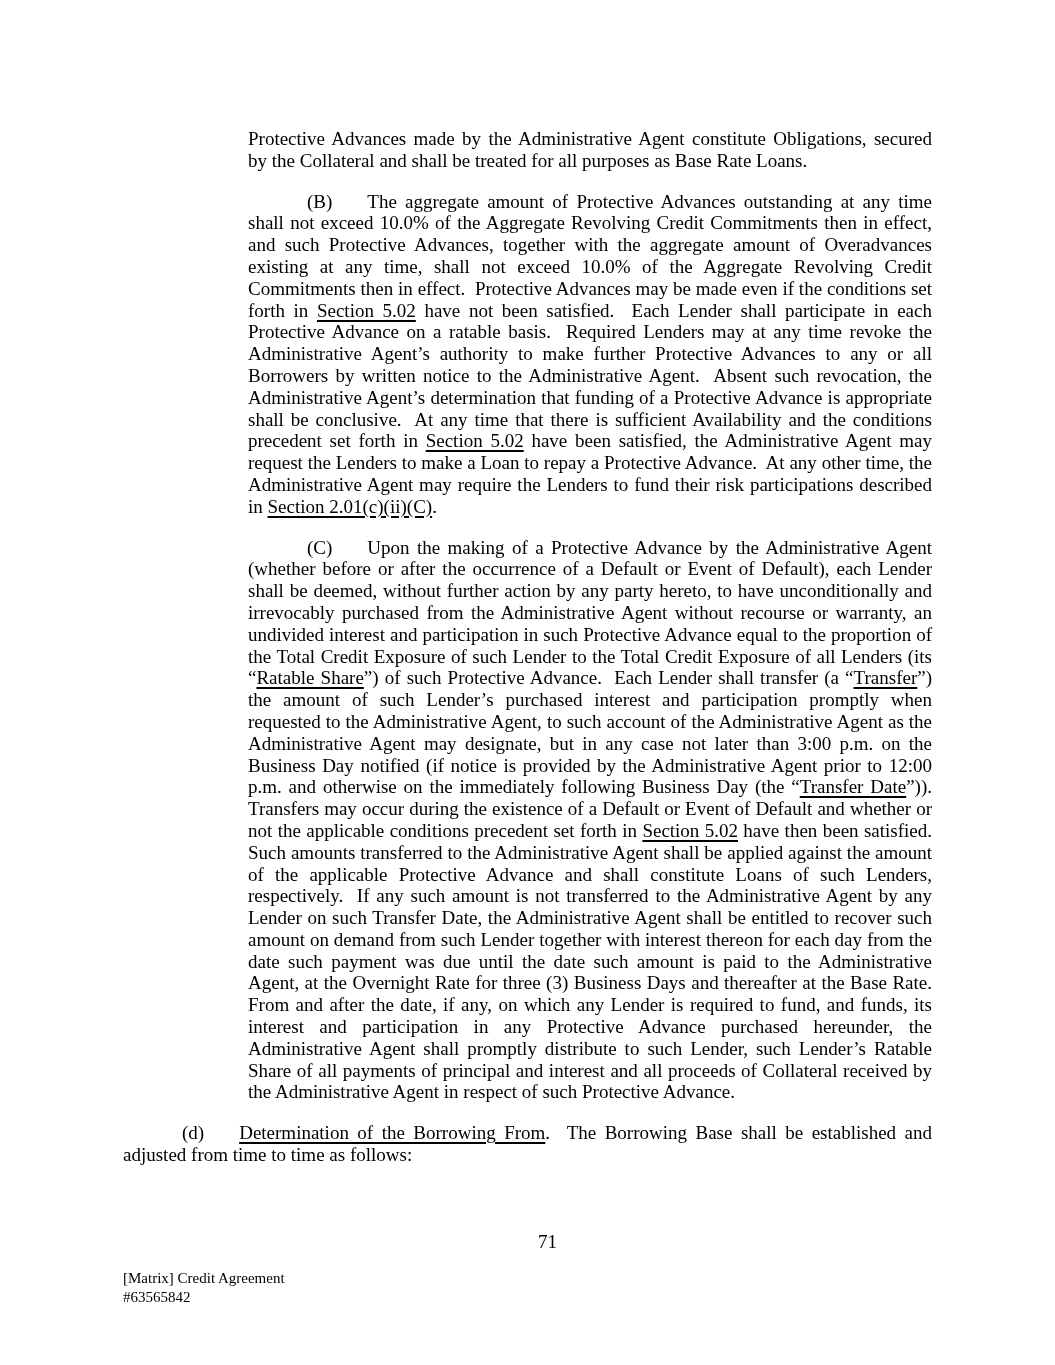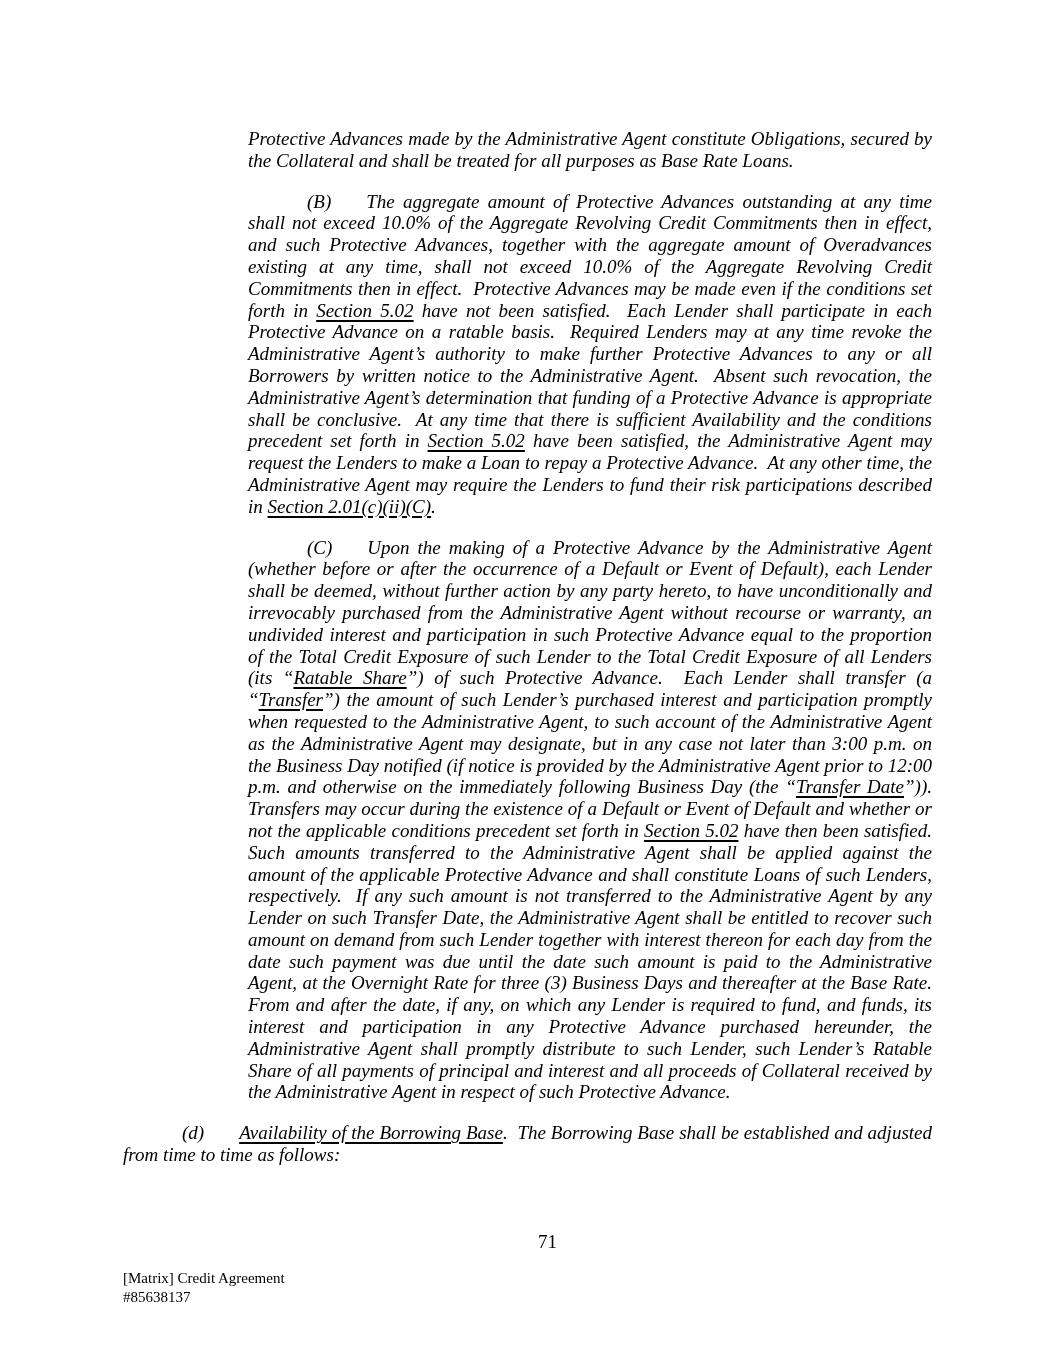--- a/index.html
+++ b/index.html
@@ -16,21 +16,20 @@
     font-family: "Liberation Serif", "DejaVu Serif", serif;
     font-size: 19px;
     line-height: 21.8px;
     overflow: hidden;
   }
   .content {
     position: absolute;
     left: 123px;
     top: 128px;
     width: 809px;
-    font-style: italic;
   }
   .content p {
     margin: 0 0 19px 0;
     text-align: justify;
     white-space: pre-wrap;
   }
   .content p.indented { margin-left: 125px; }
   .content p.fli { text-indent: 59px; }
   .content p:last-child { margin-bottom: 0; }
   .tab { display: inline-block; width: 35px; text-indent: 0; }
@@ -60,22 +59,22 @@
   }
 </style>
 </head>
 <body>
 
 <div class="page">
   <div class="content">
       <p class="indented "><span>Protective Advances made by the Administrative Agent constitute Obligations, secured by the Collateral and shall be treated for all purposes as Base Rate Loans.</span></p>
       <p class="indented fli"><span>(B)</span><span class="tab"></span><span>The aggregate amount of Protective Advances outstanding at any time shall not exceed 10.0% of the Aggregate Revolving Credit Commitments then in effect, and such Protective Advances, together with the aggregate amount of Overadvances existing at any time, shall not exceed 10.0% of the Aggregate Revolving Credit Commitments then in effect.  Protective Advances may be made even if the conditions set forth in </span><span class="u">Section 5.02</span><span> have not been satisfied.  Each Lender shall participate in each Protective Advance on a ratable basis.  Required Lenders may at any time revoke the Administrative Agent’s authority to make further Protective Advances to any or all Borrowers by written notice to the Administrative Agent.  Absent such revocation, the Administrative Agent’s determination that funding of a Protective Advance is appropriate shall be conclusive.  At any time that there is sufficient Availability and the conditions precedent set forth in </span><span class="u">Section 5.02</span><span> have been satisfied, the Administrative Agent may request the Lenders to make a Loan to repay a Protective Advance.  At any other time, the Administrative Agent may require the Lenders to fund their risk participations described in </span><span class="u">Section 2.01(c)(ii)(C)</span><span>.</span></p>
       <p class="indented fli"><span>(C)</span><span class="tab"></span><span>Upon the making of a Protective Advance by the Administrative Agent (whether before or after the occurrence of a Default or Event of Default), each Lender shall be deemed, without further action by any party hereto, to have unconditionally and irrevocably purchased from the Administrative Agent without recourse or warranty, an undivided interest and participation in such Protective Advance equal to the proportion of the Total Credit Exposure of such Lender to the Total Credit Exposure of all Lenders (its “</span><span class="u">Ratable Share</span><span>”) of such Protective Advance.  Each Lender shall transfer (a “</span><span class="u">Transfer</span><span>”) the amount of such Lender’s purchased interest and participation promptly when requested to the Administrative Agent, to such account of the Administrative Agent as the Administrative Agent may designate, but in any case not later than 3:00 p.m. on the Business Day notified (if notice is provided by the Administrative Agent prior to 12:00 p.m. and otherwise on the immediately following Business Day (the “</span><span class="u">Transfer Date</span><span>”)).  Transfers may occur during the existence of a Default or Event of Default and whether or not the applicable conditions precedent set forth in </span><span class="u">Section 5.02</span><span> have then been satisfied.  Such amounts transferred to the Administrative Agent shall be applied against the amount of the applicable Protective Advance and shall constitute Loans of such Lenders, respectively.  If any such amount is not transferred to the Administrative Agent by any Lender on such Transfer Date, the Administrative Agent shall be entitled to recover such amount on demand from such Lender together with interest thereon for each day from the date such payment was due until the date such amount is paid to the Administrative Agent, at the Overnight Rate for three (3) Business Days and thereafter at the Base Rate.  From and after the date, if any, on which any Lender is required to fund, and funds, its interest and participation in any Protective Advance purchased hereunder, the Administrative Agent shall promptly distribute to such Lender, such Lender’s Ratable Share of all payments of principal and interest and all proceeds of Collateral received by the Administrative Agent in respect of such Protective Advance.</span></p>
-      <p class="fli"><span>(d)</span><span class="tab"></span><span class="u">Availability of the Borrowing Base</span><span>.  The Borrowing Base shall be established and adjusted from time to time as follows:</span></p>
+      <p class="fli"><span>(d)</span><span class="tab"></span><span class="u">Determination of the Borrowing From</span><span>.  The Borrowing Base shall be established and adjusted from time to time as follows:</span></p>
     </div>
 
   <div class="page-number">71</div>
 
   <div class="footer">
     <div>[Matrix] Credit Agreement</div>
-    <div>#85638137</div>
+    <div>#63565842</div>
   </div>
 </div>
 
 </body></html>

